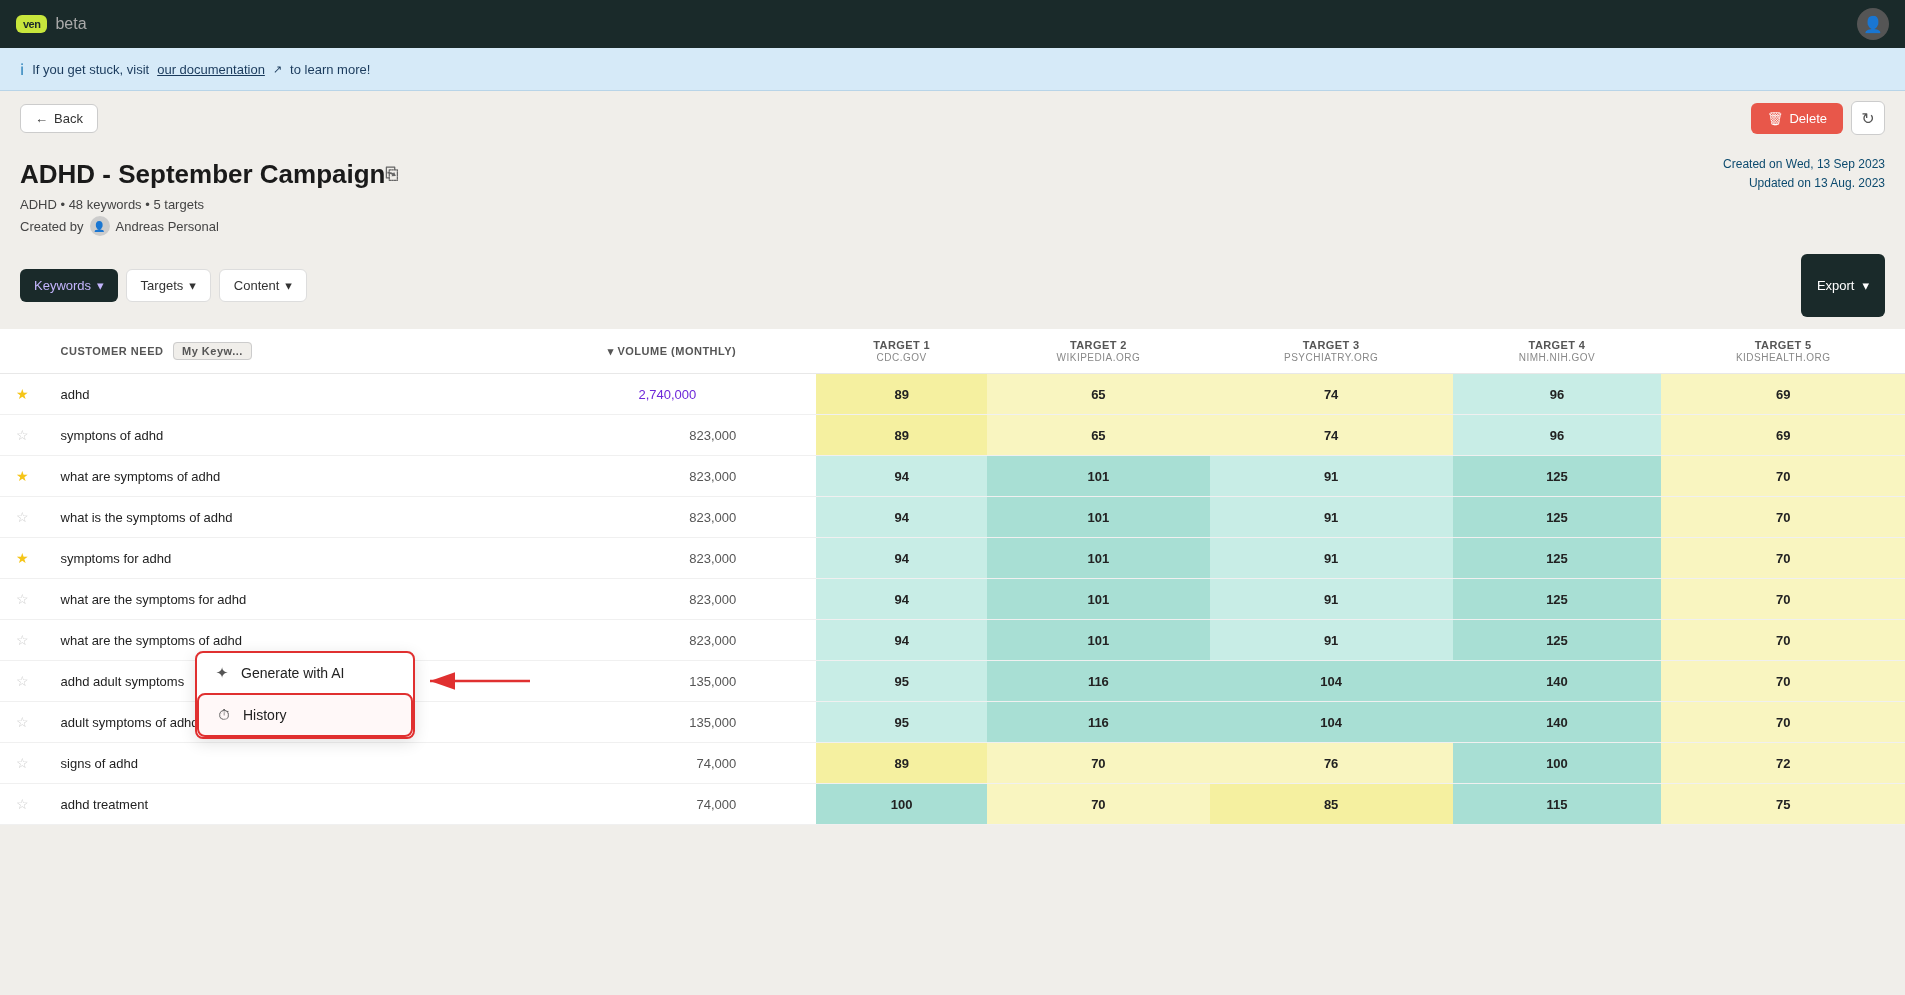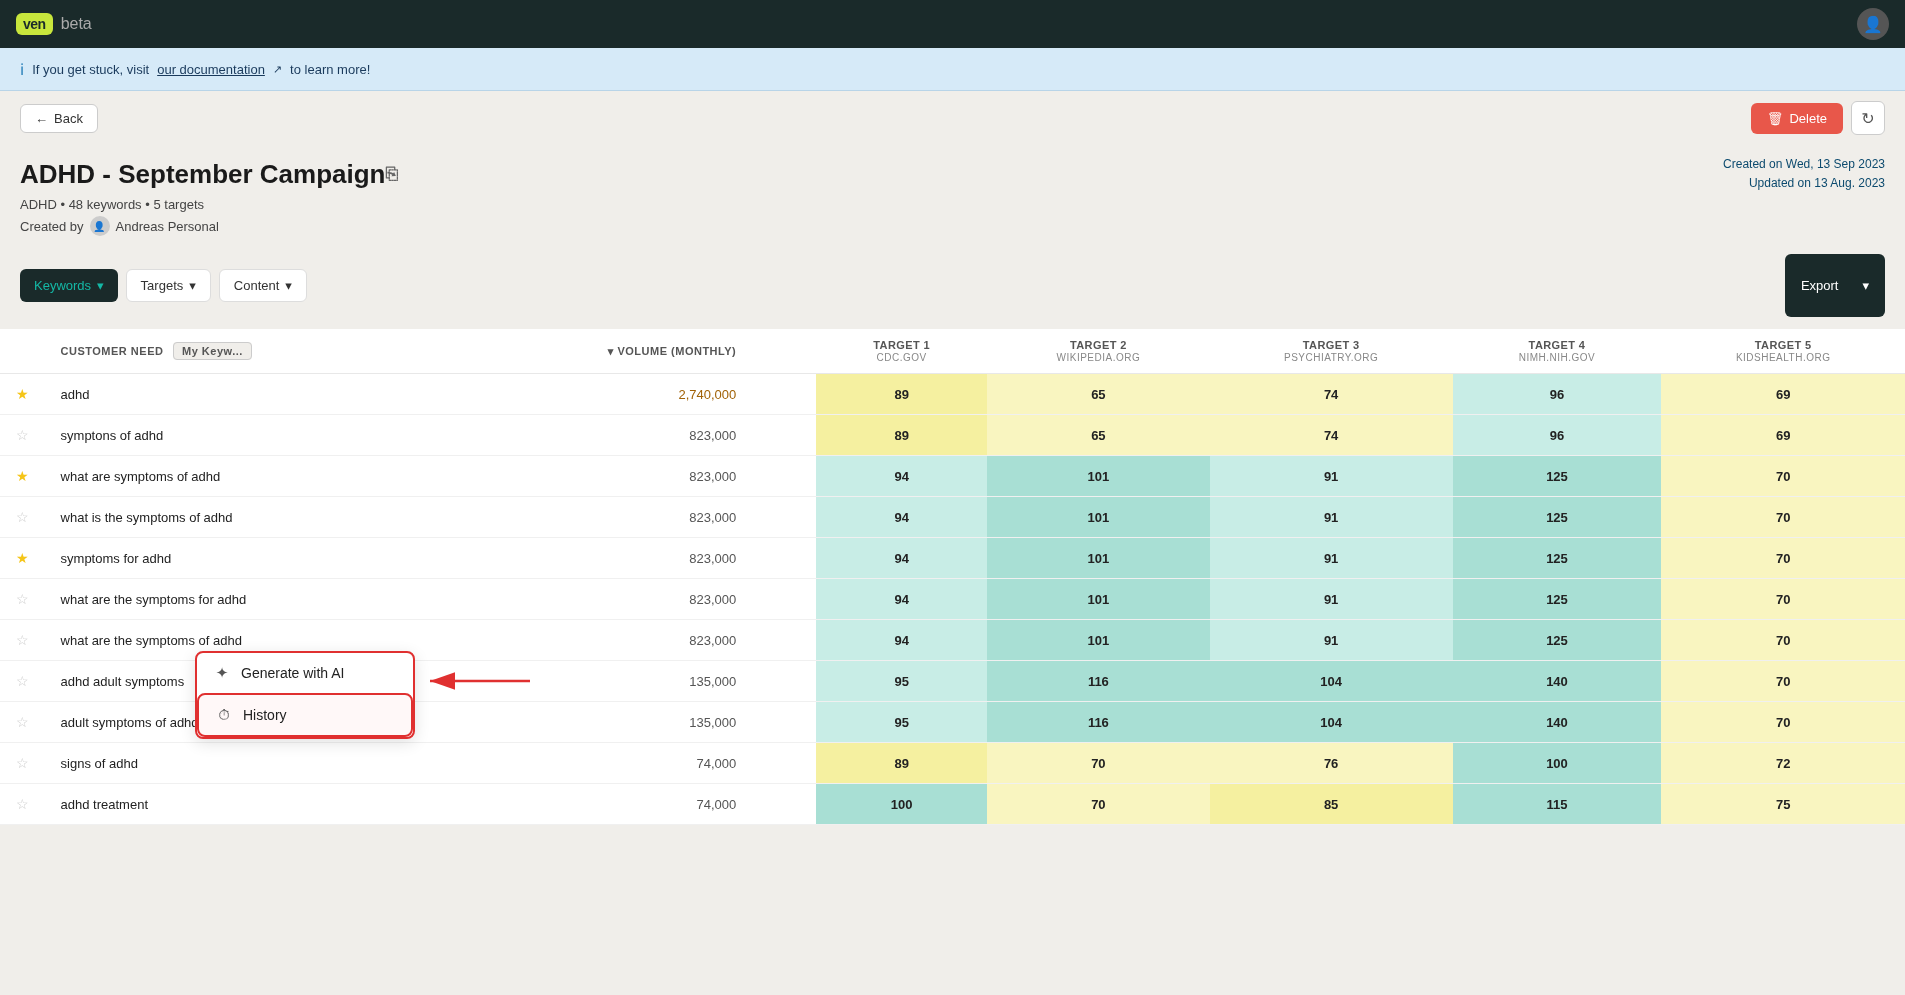--- a/index.html
+++ b/index.html
@@ -16,21 +16,21 @@
     }
     .logo-area {
       display: flex;
       align-items: center;
       gap: 8px;
     }
     .logo-badge {
       background: #c8e63c;
       color: #1a2a2a;
       font-weight: 900;
-      font-size: 14px;
+      font-size: 11px;
       padding: 3px 7px;
       border-radius: 6px;
       letter-spacing: -0.5px;
     }
     .beta-label {
       color: #aaa;
       font-size: 16px;
     }
     .user-avatar {
       width: 32px;
@@ -178,21 +178,21 @@
       display: flex;
       align-items: center;
       justify-content: space-between;
     }
     .tab-group {
       display: flex;
       gap: 8px;
     }
     .tab-btn {
       background: #1a2a2a;
-      color: #14b8a6;
+      color: #c4b5fd;
       border: none;
       border-radius: 6px;
       padding: 8px 14px;
       font-size: 13px;
       cursor: pointer;
       display: flex;
       align-items: center;
       gap: 6px;
     }
     .tab-btn.light {
@@ -203,21 +203,21 @@
     .export-btn {
       background: #1a2a2a;
       color: white;
       border: none;
       border-radius: 6px;
       padding: 24px 16px;
       font-size: 13px;
       cursor: pointer;
       display: flex;
       align-items: center;
-      gap: 24px;
+      gap: 8px;
     }
 
     
     .main-content {
       background: white;
       margin: 12px 0 0;
       position: relative;
     }
 
     
@@ -432,21 +432,21 @@
           <span class="target-sub">KIDSHEALTH.ORG</span>
         </th>
       </tr>
     </thead>
     <tbody id="table-body">
     <tr>
       <td>
         <span class="star-icon">★</span>
       </td>
       <td class="keyword-col">adhd</td>
-      <td style="text-align:right; padding-right:80px; color:#a16207;">2,740,000</td>
+      <td style="text-align:right; padding-right:120px; color:#6d28d9;">2,740,000</td>
       <td class="score-cell score-yellow">89</td>
       <td class="score-cell score-light-yellow">65</td>
       <td class="score-cell score-light-yellow">74</td>
       <td class="score-cell score-light-green">96</td>
       <td class="score-cell score-light-yellow">69</td>
     </tr>
         <tr>
       <td>
         <span class="star-empty">☆</span>
       </td>

